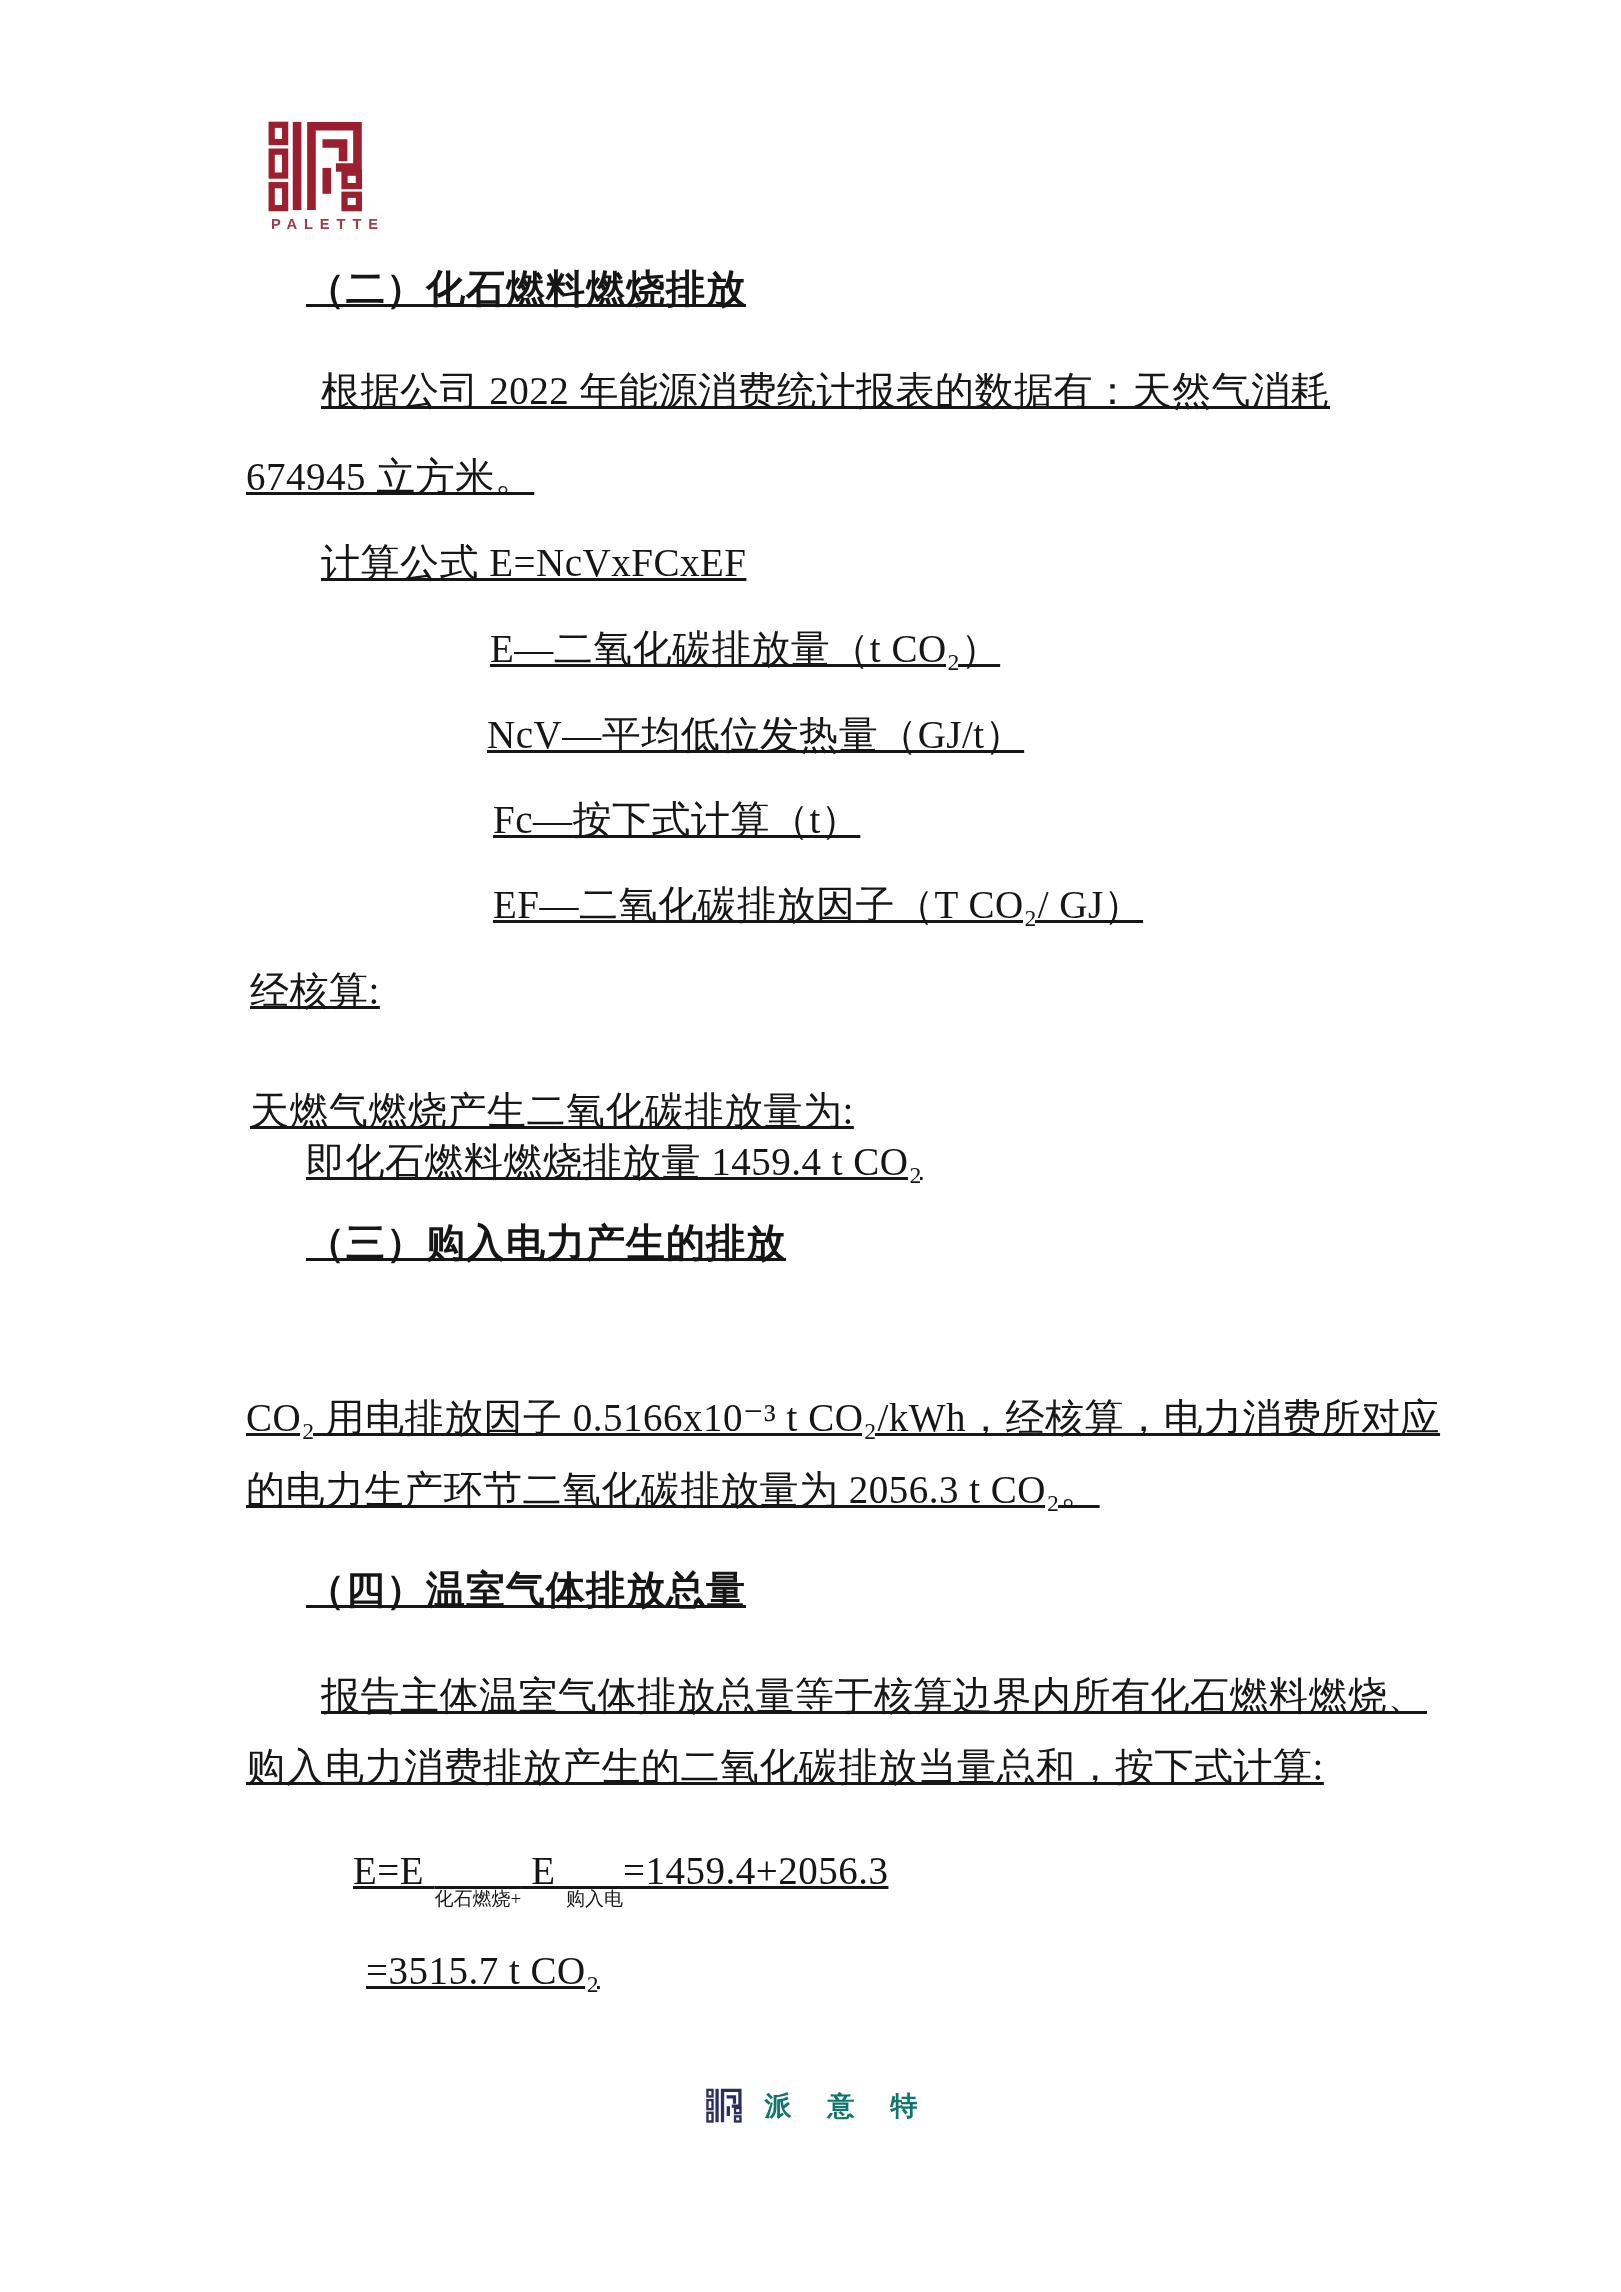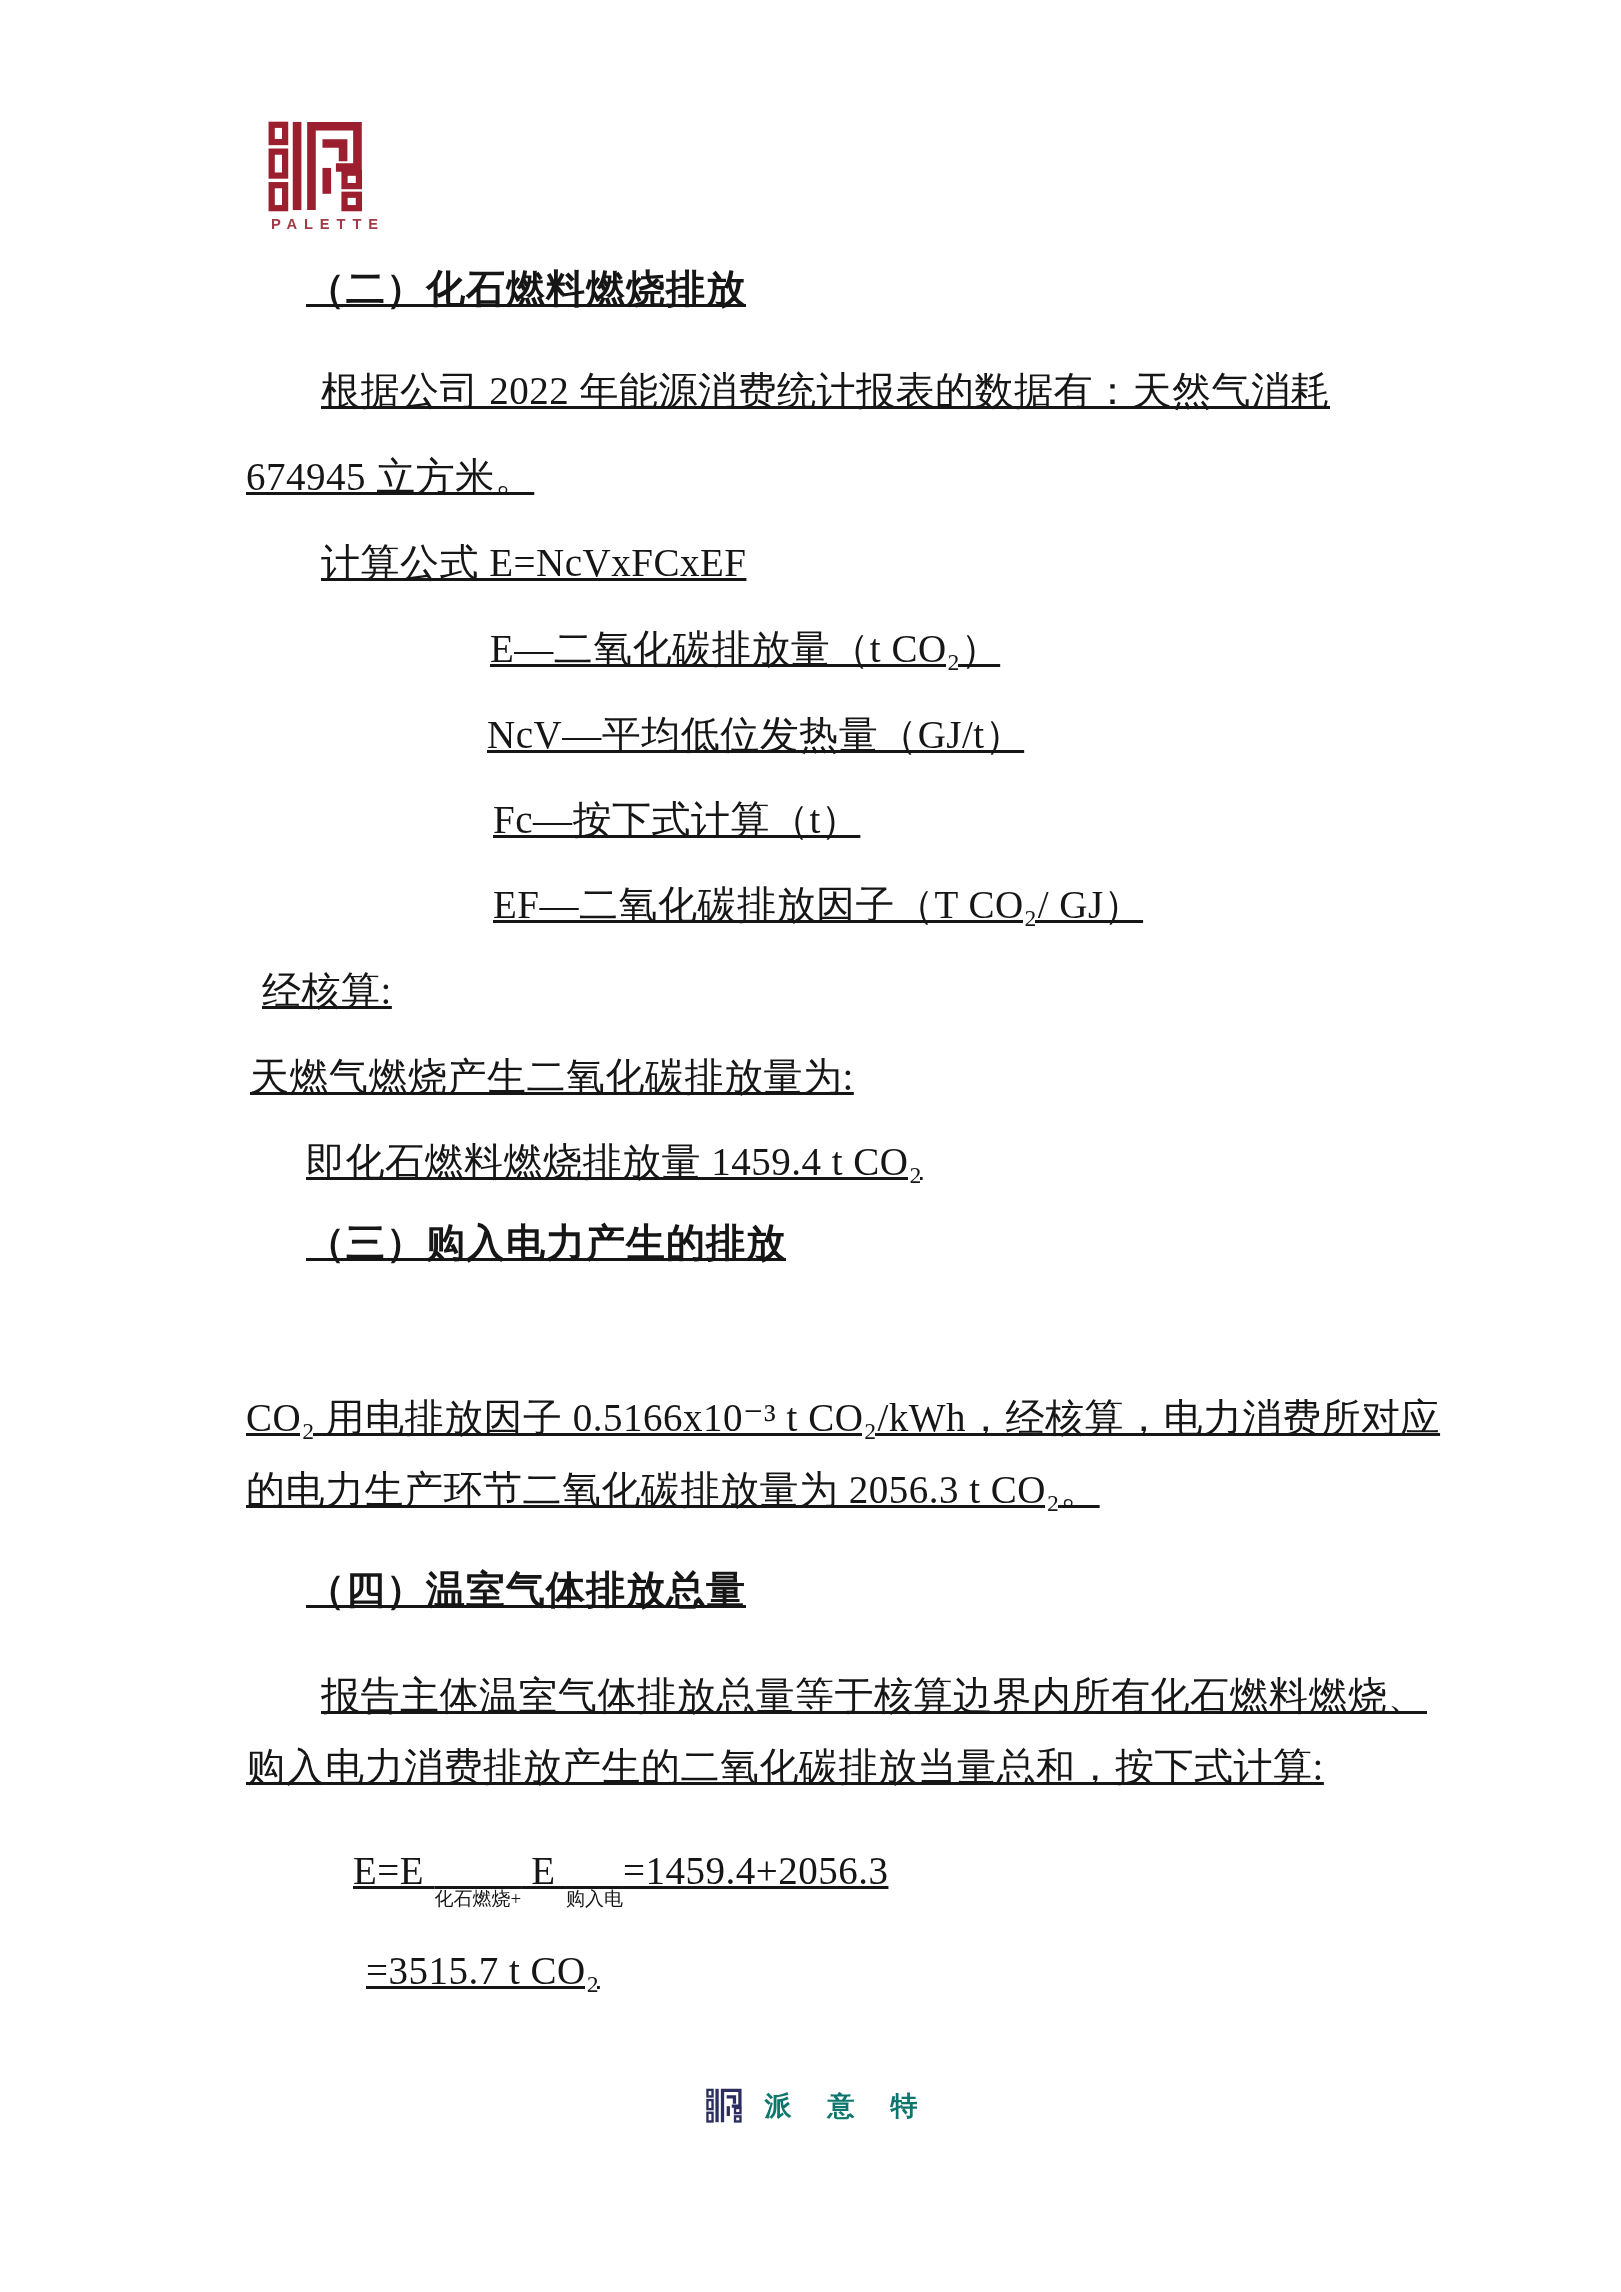--- a/index.html
+++ b/index.html
@@ -93,22 +93,22 @@
   <div class="line" style="left:321px;top:369px;">根据公司 2022 年能源消费统计报表的数据有：天然气消耗</div>
   <div class="line" style="left:246px;top:455px;">674945 立方米。</div>
 
   <div class="line" style="left:321px;top:541px;">计算公式 E=NcVxFCxEF</div>
 
   <div class="line" style="left:490px;top:627px;">E—二氧化碳排放量（t CO₂）</div>
   <div class="line" style="left:487px;top:713px;">NcV—平均低位发热量（GJ/t）</div>
   <div class="line" style="left:493px;top:798px;">Fc—按下式计算（t）</div>
   <div class="line" style="left:493px;top:883px;">EF—二氧化碳排放因子（T CO₂/ GJ）</div>
 
-  <div class="line" style="left:262px;top:969px;">经核算:</div>
-  <div class="line" style="left:250px;top:1055px;">天燃气燃烧产生二氧化碳排放量为:</div>
+  <div class="line" style="left:250px;top:969px;">经核算:</div>
+  <div class="line" style="left:250px;top:1089px;">天燃气燃烧产生二氧化碳排放量为:</div>
   <div class="line" style="left:306px;top:1140px;">即化石燃料燃烧排放量 1459.4 t CO₂</div>
 
   <div class="line heading" style="left:306px;top:1221px;">（三）购入电力产生的排放</div>
 
   <div class="line" style="left:246px;top:1396px;">CO₂ 用电排放因子 0.5166x10⁻³ t CO₂/kWh，经核算，电力消费所对应</div>
   <div class="line" style="left:246px;top:1468px;">的电力生产环节二氧化碳排放量为 2056.3 t CO₂。</div>
 
   <div class="line heading" style="left:306px;top:1568px;text-align:center;">（四）温室气体排放总量</div>
 
   <div class="line" style="left:321px;top:1674px;">报告主体温室气体排放总量等于核算边界内所有化石燃料燃烧、</div>

